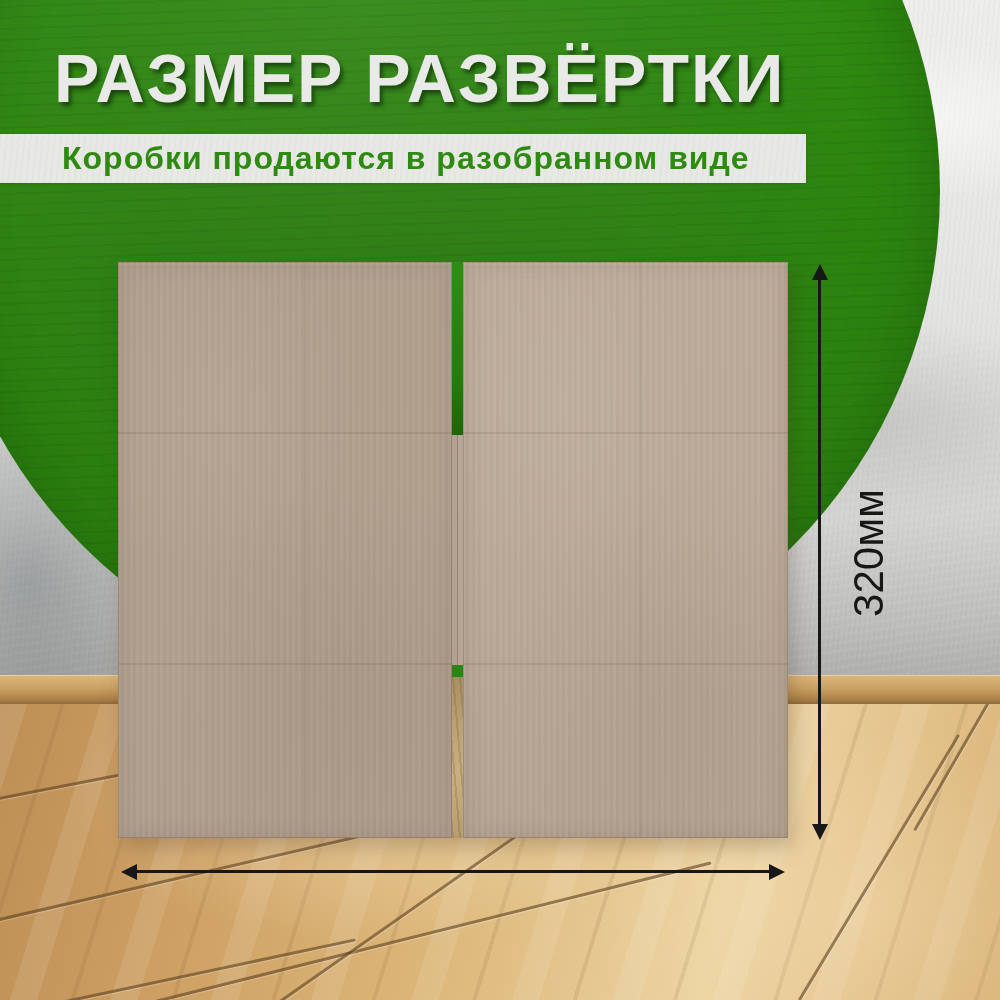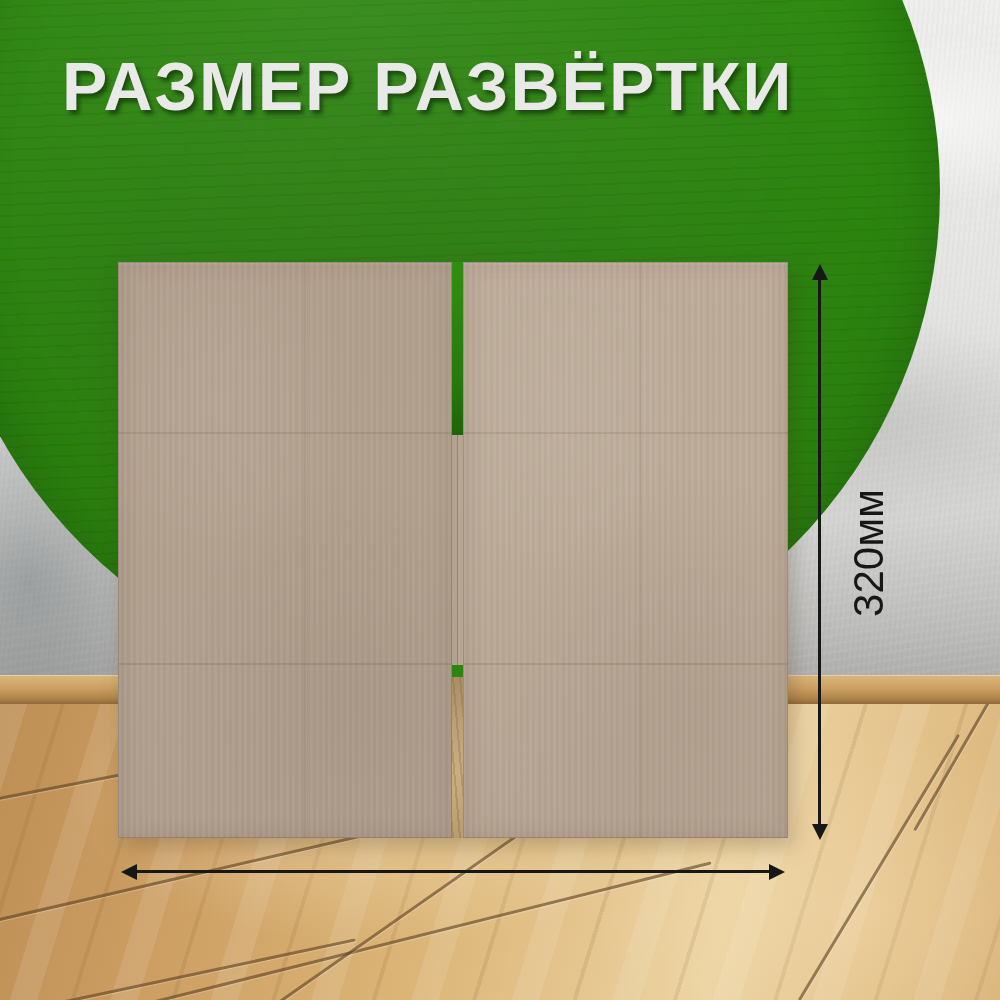--- a/index.html
+++ b/index.html
@@ -25,21 +25,21 @@
     background:
       radial-gradient(circle at 42% 30%, rgba(255,255,255,.07), transparent 60%),
       radial-gradient(circle at 62% 72%, rgba(0,0,0,.12), transparent 55%),
       radial-gradient(circle at 22% 62%, rgba(0,0,0,.09), transparent 50%),
       repeating-linear-gradient(178deg, rgba(0,0,0,.05) 0 2px, transparent 2px 11px),
       var(--green);
     box-shadow:inset 0 0 70px rgba(0,30,0,.28);
   }
   
   .title{
-    position:absolute;left:50px;top:40px;margin:12px;
+    position:absolute;left:50px;top:40px;margin:4px;
     font-size:68px;font-weight:bold;line-height:1;letter-spacing:2px;
     color:var(--title-color);
     text-shadow:3px 4px 4px rgba(5,25,2,.55);
     white-space:nowrap;
   }
   .subtitle-strip{
     position:absolute;left:0;top:134px;width:806px;height:49px;
     background:
       repeating-linear-gradient(96deg, rgba(0,0,0,.02) 0 2px, transparent 2px 6px),
       var(--strip-bg);
@@ -138,20 +138,23 @@
     <div class="seam s2"></div>
     <div class="seam s3"></div>
     <div class="seam s4"></div>
     <div class="seam s5"></div>
     <div class="seam s6"></div>
     <div class="seam s7"></div>
   </div>
 
   <h1 class="title">РАЗМЕР РАЗВЁРТКИ</h1>
 
+  <div class="subtitle-strip">
+    <span>Коробки продаются в разобранном виде</span>
+  </div>
 
   <div class="box">
     <div class="panel left">
       <div class="tex"></div>
       <div class="crease-h c1"></div>
       <div class="crease-h c2"></div>
       <div class="crease-v" style="left:186px"></div>
     </div>
     <div class="slot">
       <div class="slot-green-top"></div>

